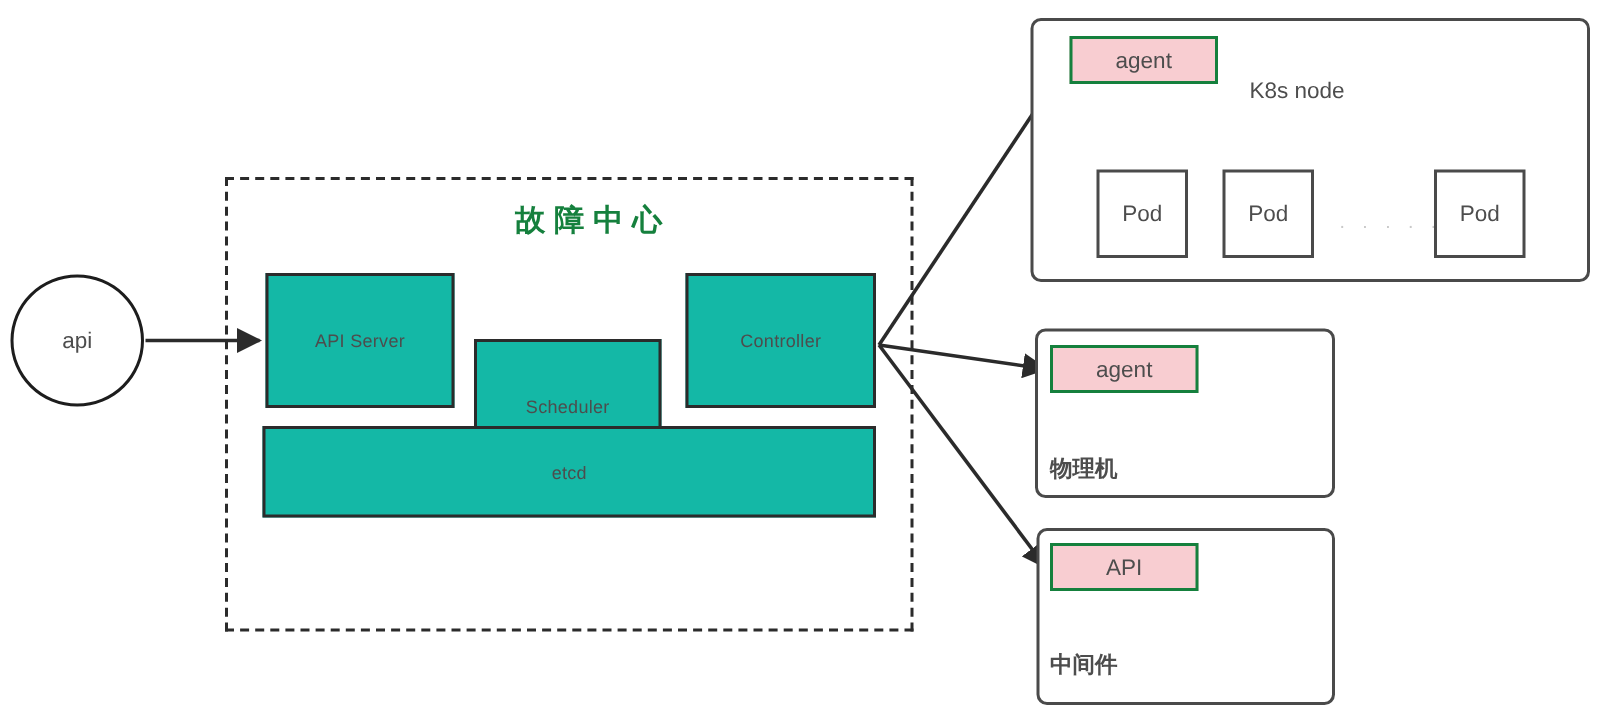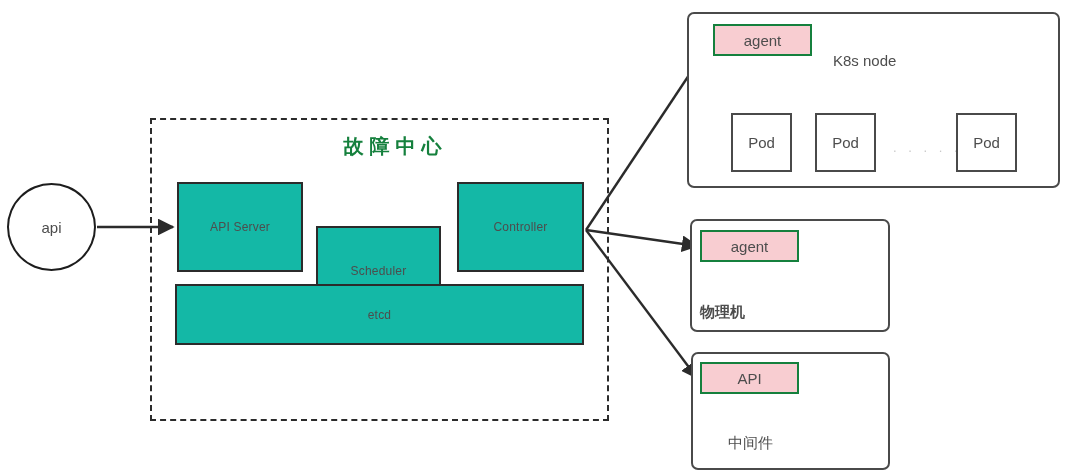--- a/index.html
+++ b/index.html
@@ -170,15 +170,15 @@
   </div>
 
   <div class="panel-label" style="left:700px; top:272px; width:99px;font-weight:bold;">物理机</div>
 
   <div class="node panel" style="left:691px; top:352px; width:199px; height:118px;"></div>
 
   <div class="node comp-sm" style="left:700px; top:362px; width:99px; height:32px;">
     <span>API</span>
   </div>
 
-  <div class="panel-label" style="left:728px; top:403px; width:99px;">中间件</div>
+  <div class="panel-label" style="left:700px; top:403px; width:99px;font-weight:bold;">中间件</div>
 
 </div>
 
 </body></html>

